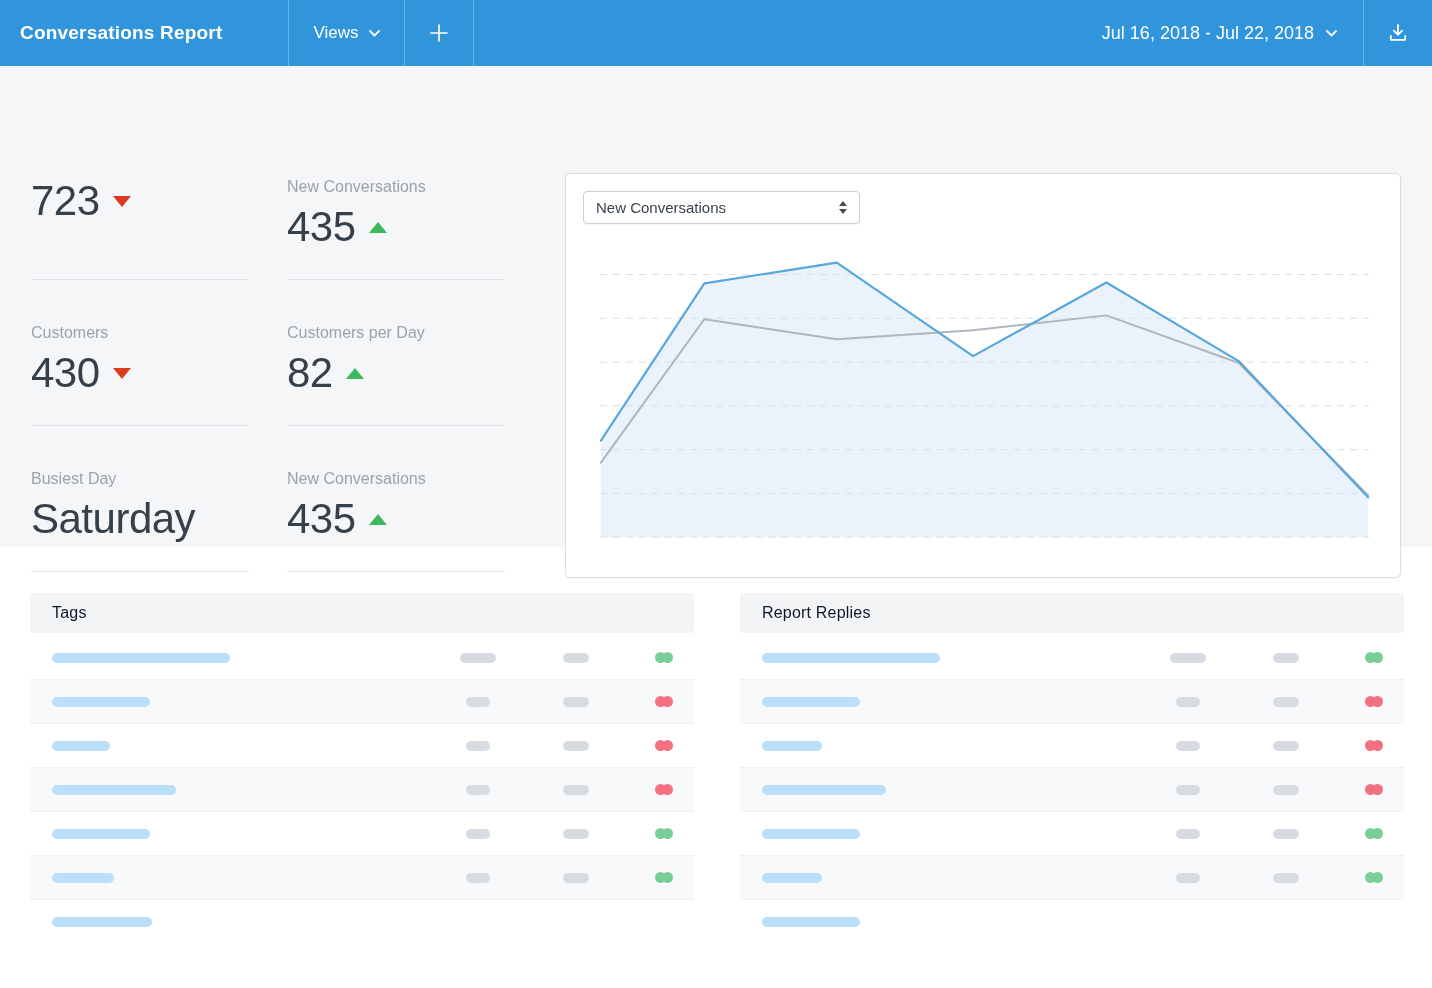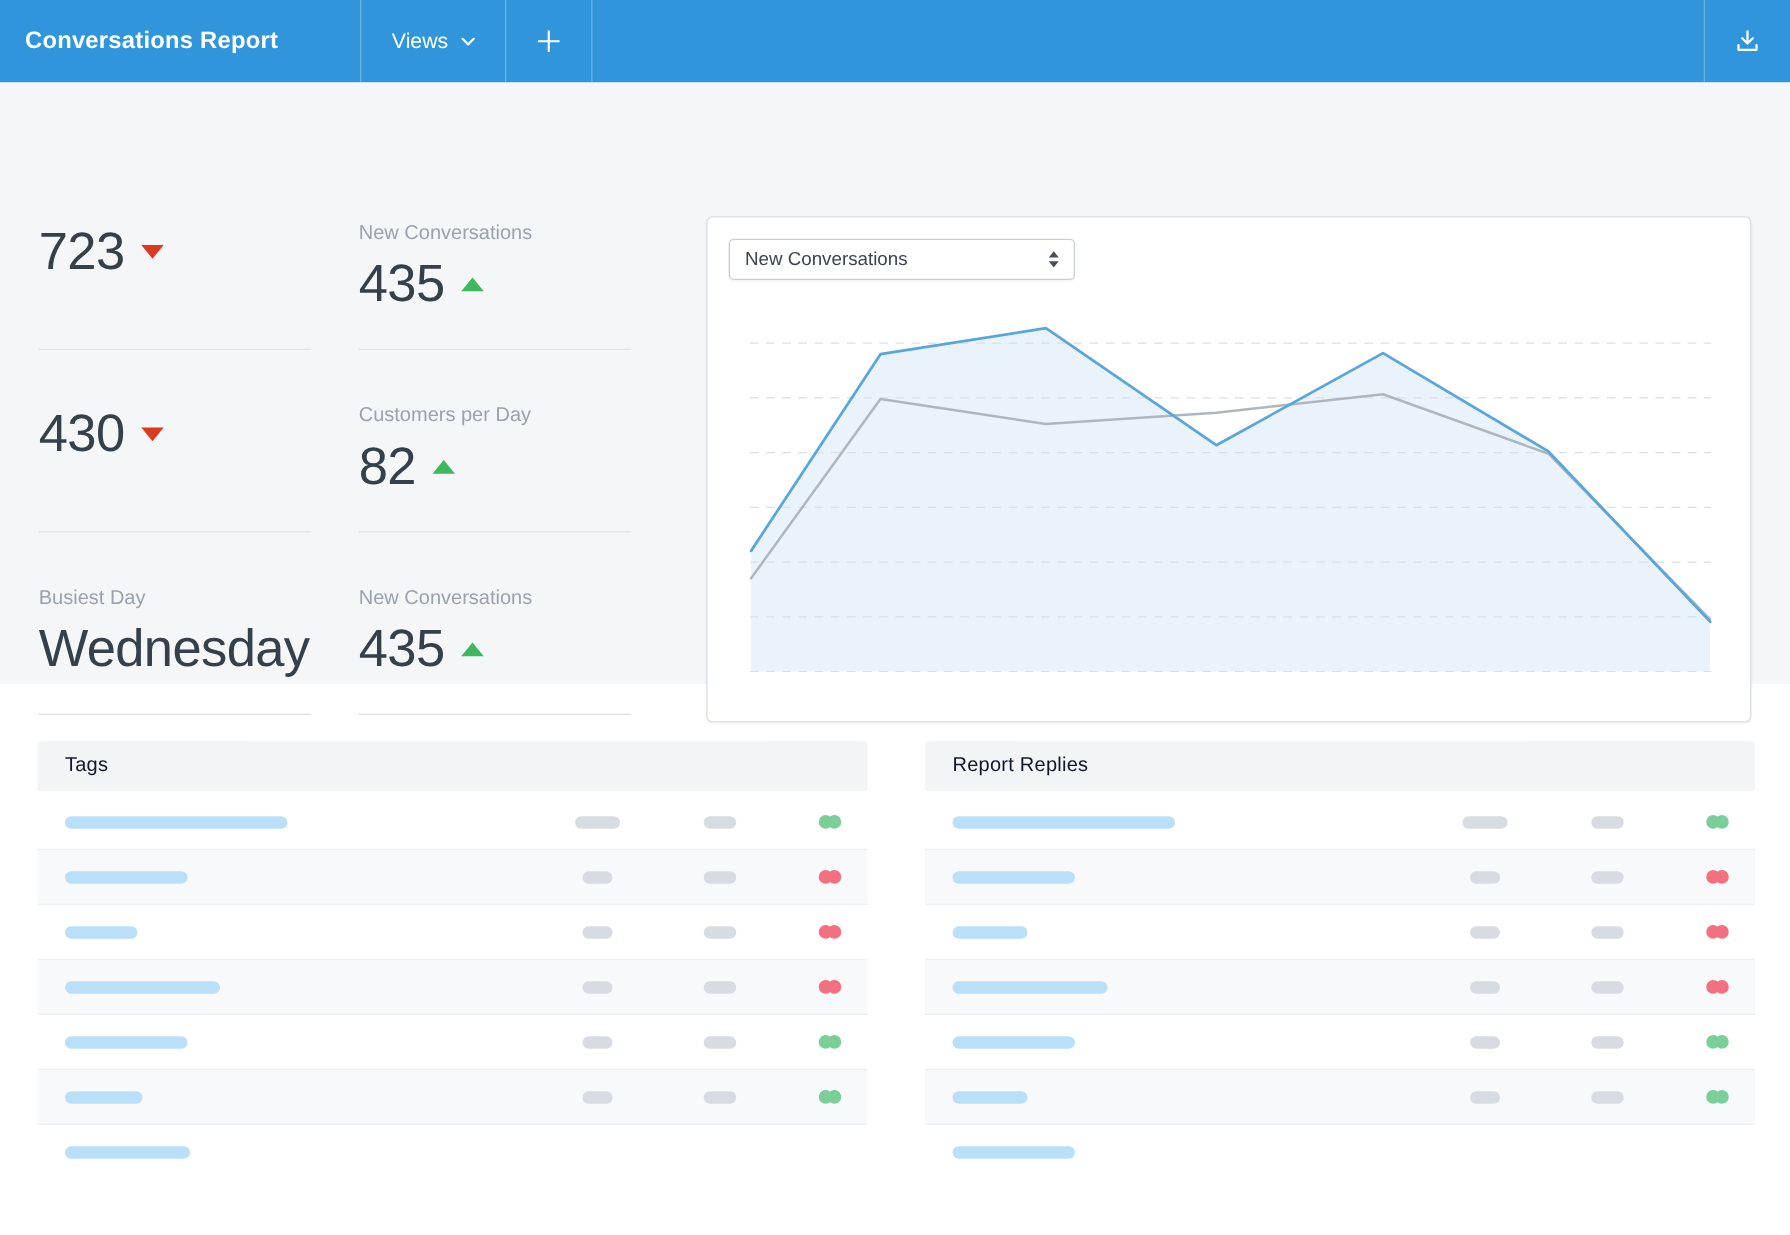--- a/index.html
+++ b/index.html
@@ -91,20 +91,26 @@
       </svg>
     </div>
     <div class="tb-sep"></div>
     <div class="tb-item tb-plus">
       <svg width="18" height="18" viewBox="0 0 18 18">
         <path d="M9 1v16M1 9h16" stroke="#fff" stroke-width="1.7" stroke-linecap="round"></path>
       </svg>
     </div>
     <div class="tb-sep"></div>
     <div class="tb-spacer"></div>
+    <div class="tb-item tb-date">
+      <span>Jul 16, 2018 - Jul 22, 2018</span>
+      <svg width="11" height="7" viewBox="0 0 11 7">
+        <path d="M1 1l4.5 4.5L10 1" stroke="#fff" stroke-width="1.8" fill="none" stroke-linecap="round" stroke-linejoin="round" opacity=".95"></path>
+      </svg>
+    </div>
     <div class="tb-sep"></div>
     <div class="tb-item tb-download">
       <svg width="24" height="24" viewBox="0 0 24 24">
         <path d="M12 4v9.2M7.8 9.6l4.2 4.2 4.2-4.2" stroke="#fff" stroke-width="1.8" fill="none" stroke-linecap="round" stroke-linejoin="round"></path>
         <path d="M4.8 15v3.8h14.4V15" stroke="#fff" stroke-width="1.8" fill="none" stroke-linecap="round" stroke-linejoin="round"></path>
       </svg>
     </div>
   </header>
 
   <section class="summary">
@@ -115,36 +121,37 @@
         </div>
     </div>
     <div class="stat s1">
       <div class="lbl">New Conversations</div>
       <div class="val-row">
           <span class="val">435</span>
           <span class="trend up"></span>
         </div>
     </div>
     <div class="stat s2">
+      <div class="lbl">Customers</div>
       <div class="val-row">
           <span class="val">430</span>
           <span class="trend down"></span>
         </div>
     </div>
     <div class="stat s3">
       <div class="lbl">Customers per Day</div>
       <div class="val-row">
           <span class="val">82</span>
           <span class="trend up"></span>
         </div>
     </div>
     <div class="stat s4">
       <div class="lbl">Busiest Day</div>
       <div class="val-row">
-          <span class="val">Wednesday</span>
+          <span class="val">Saturday</span>
         </div>
     </div>
     <div class="stat s5">
       <div class="lbl">New Conversations</div>
       <div class="val-row">
           <span class="val">435</span>
           <span class="trend up"></span>
         </div>
     </div>
 

